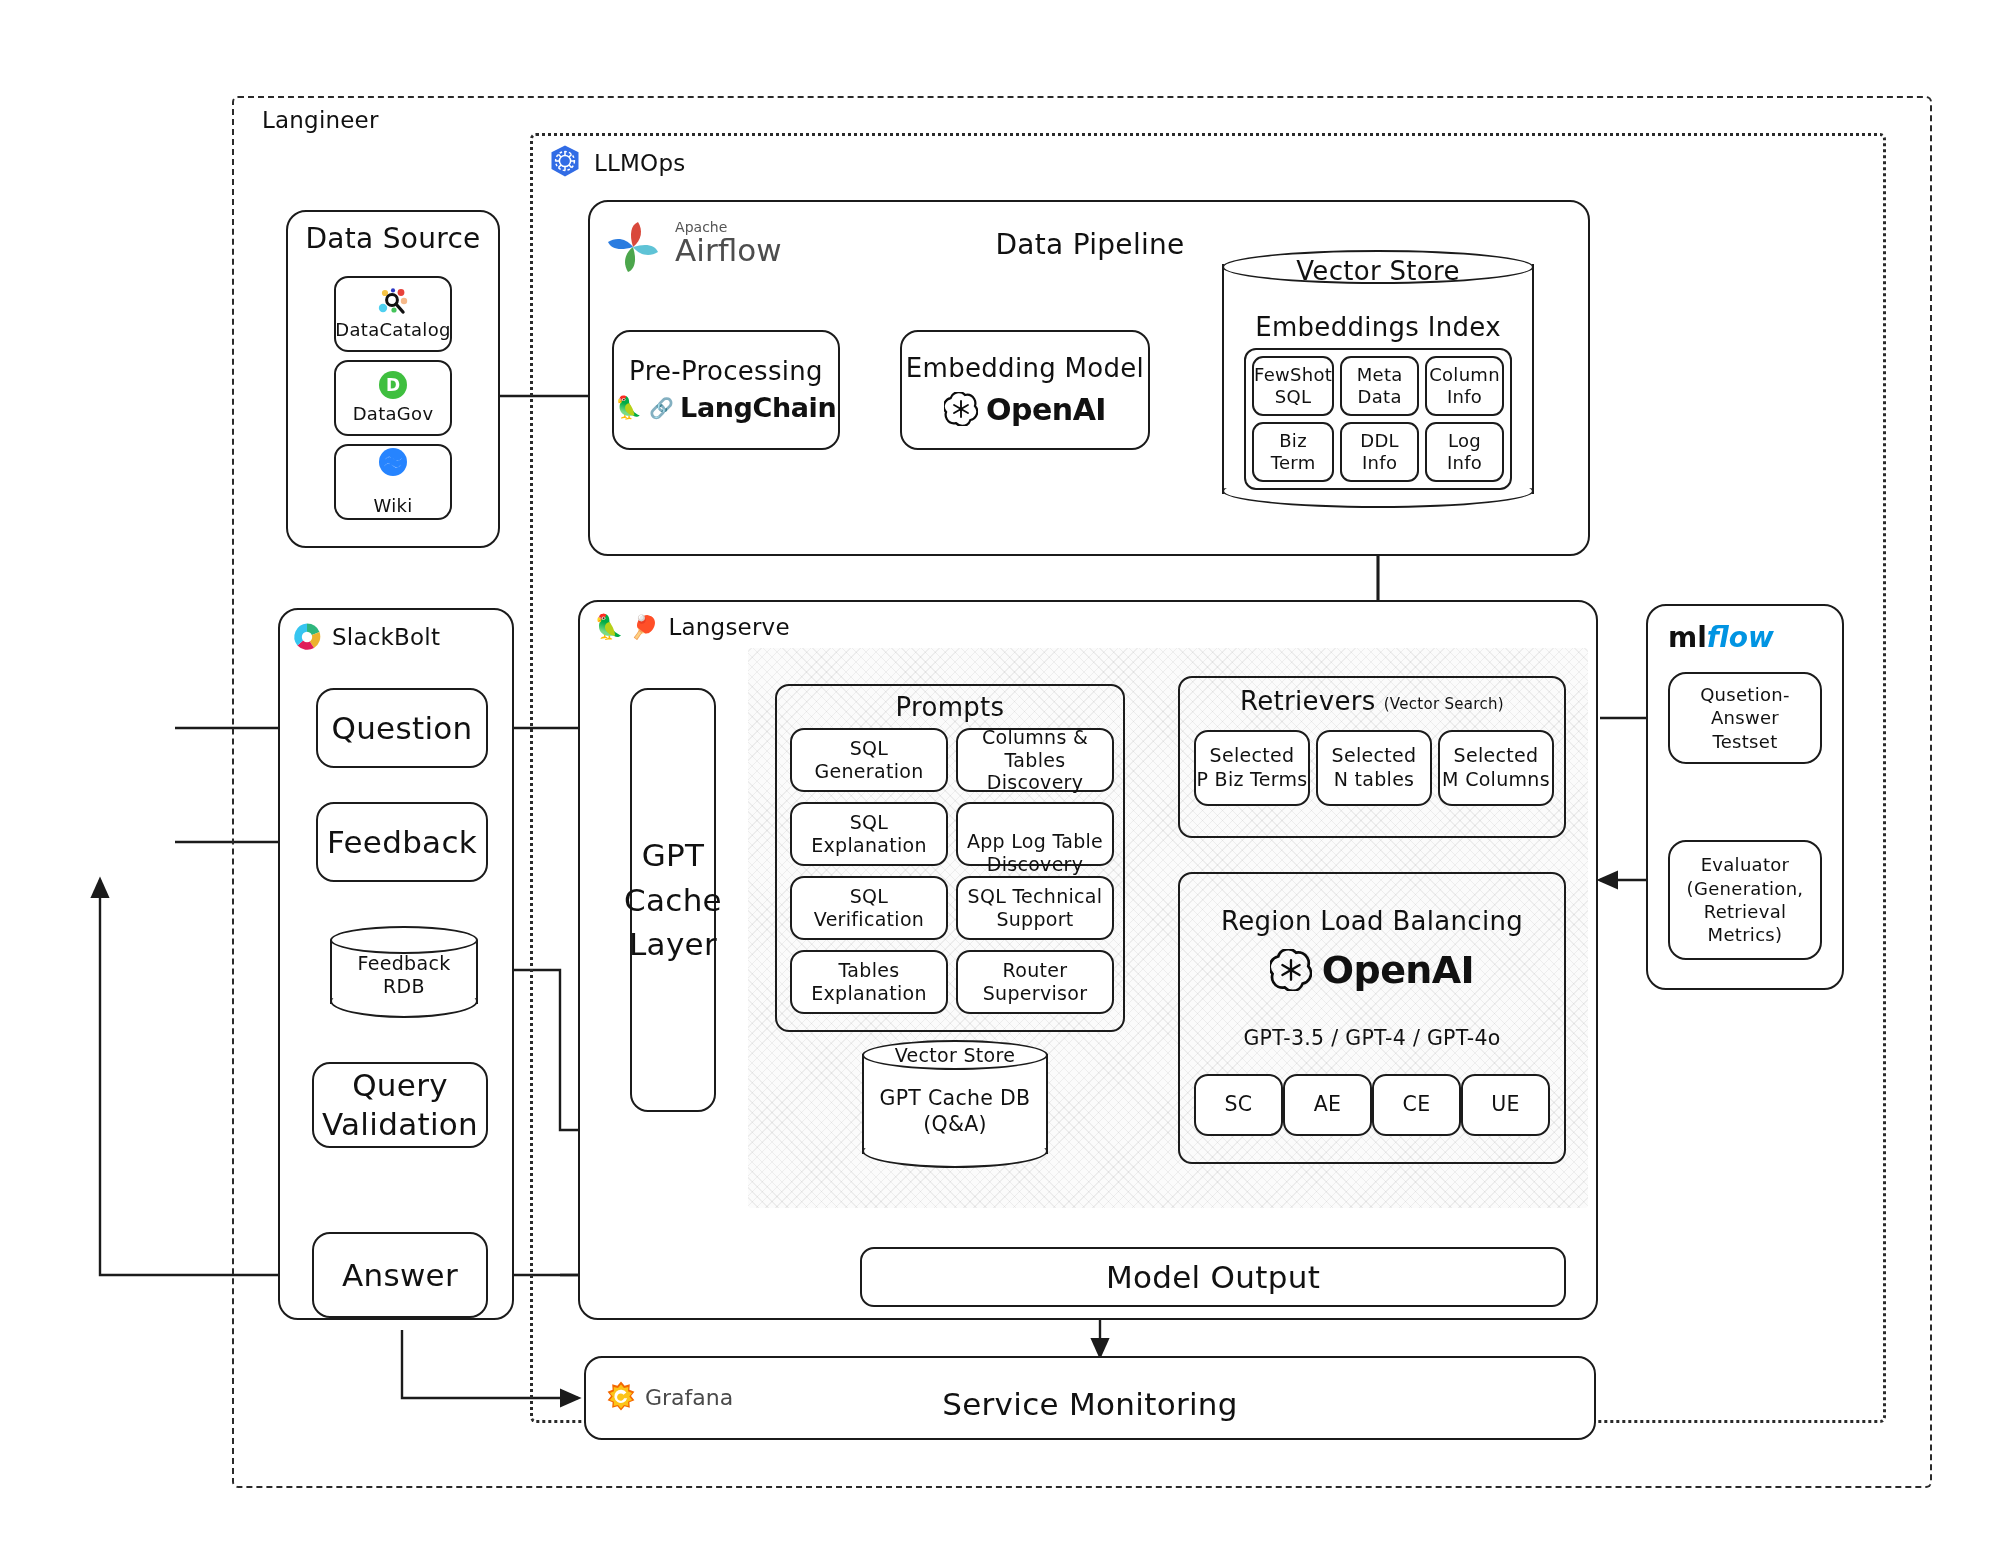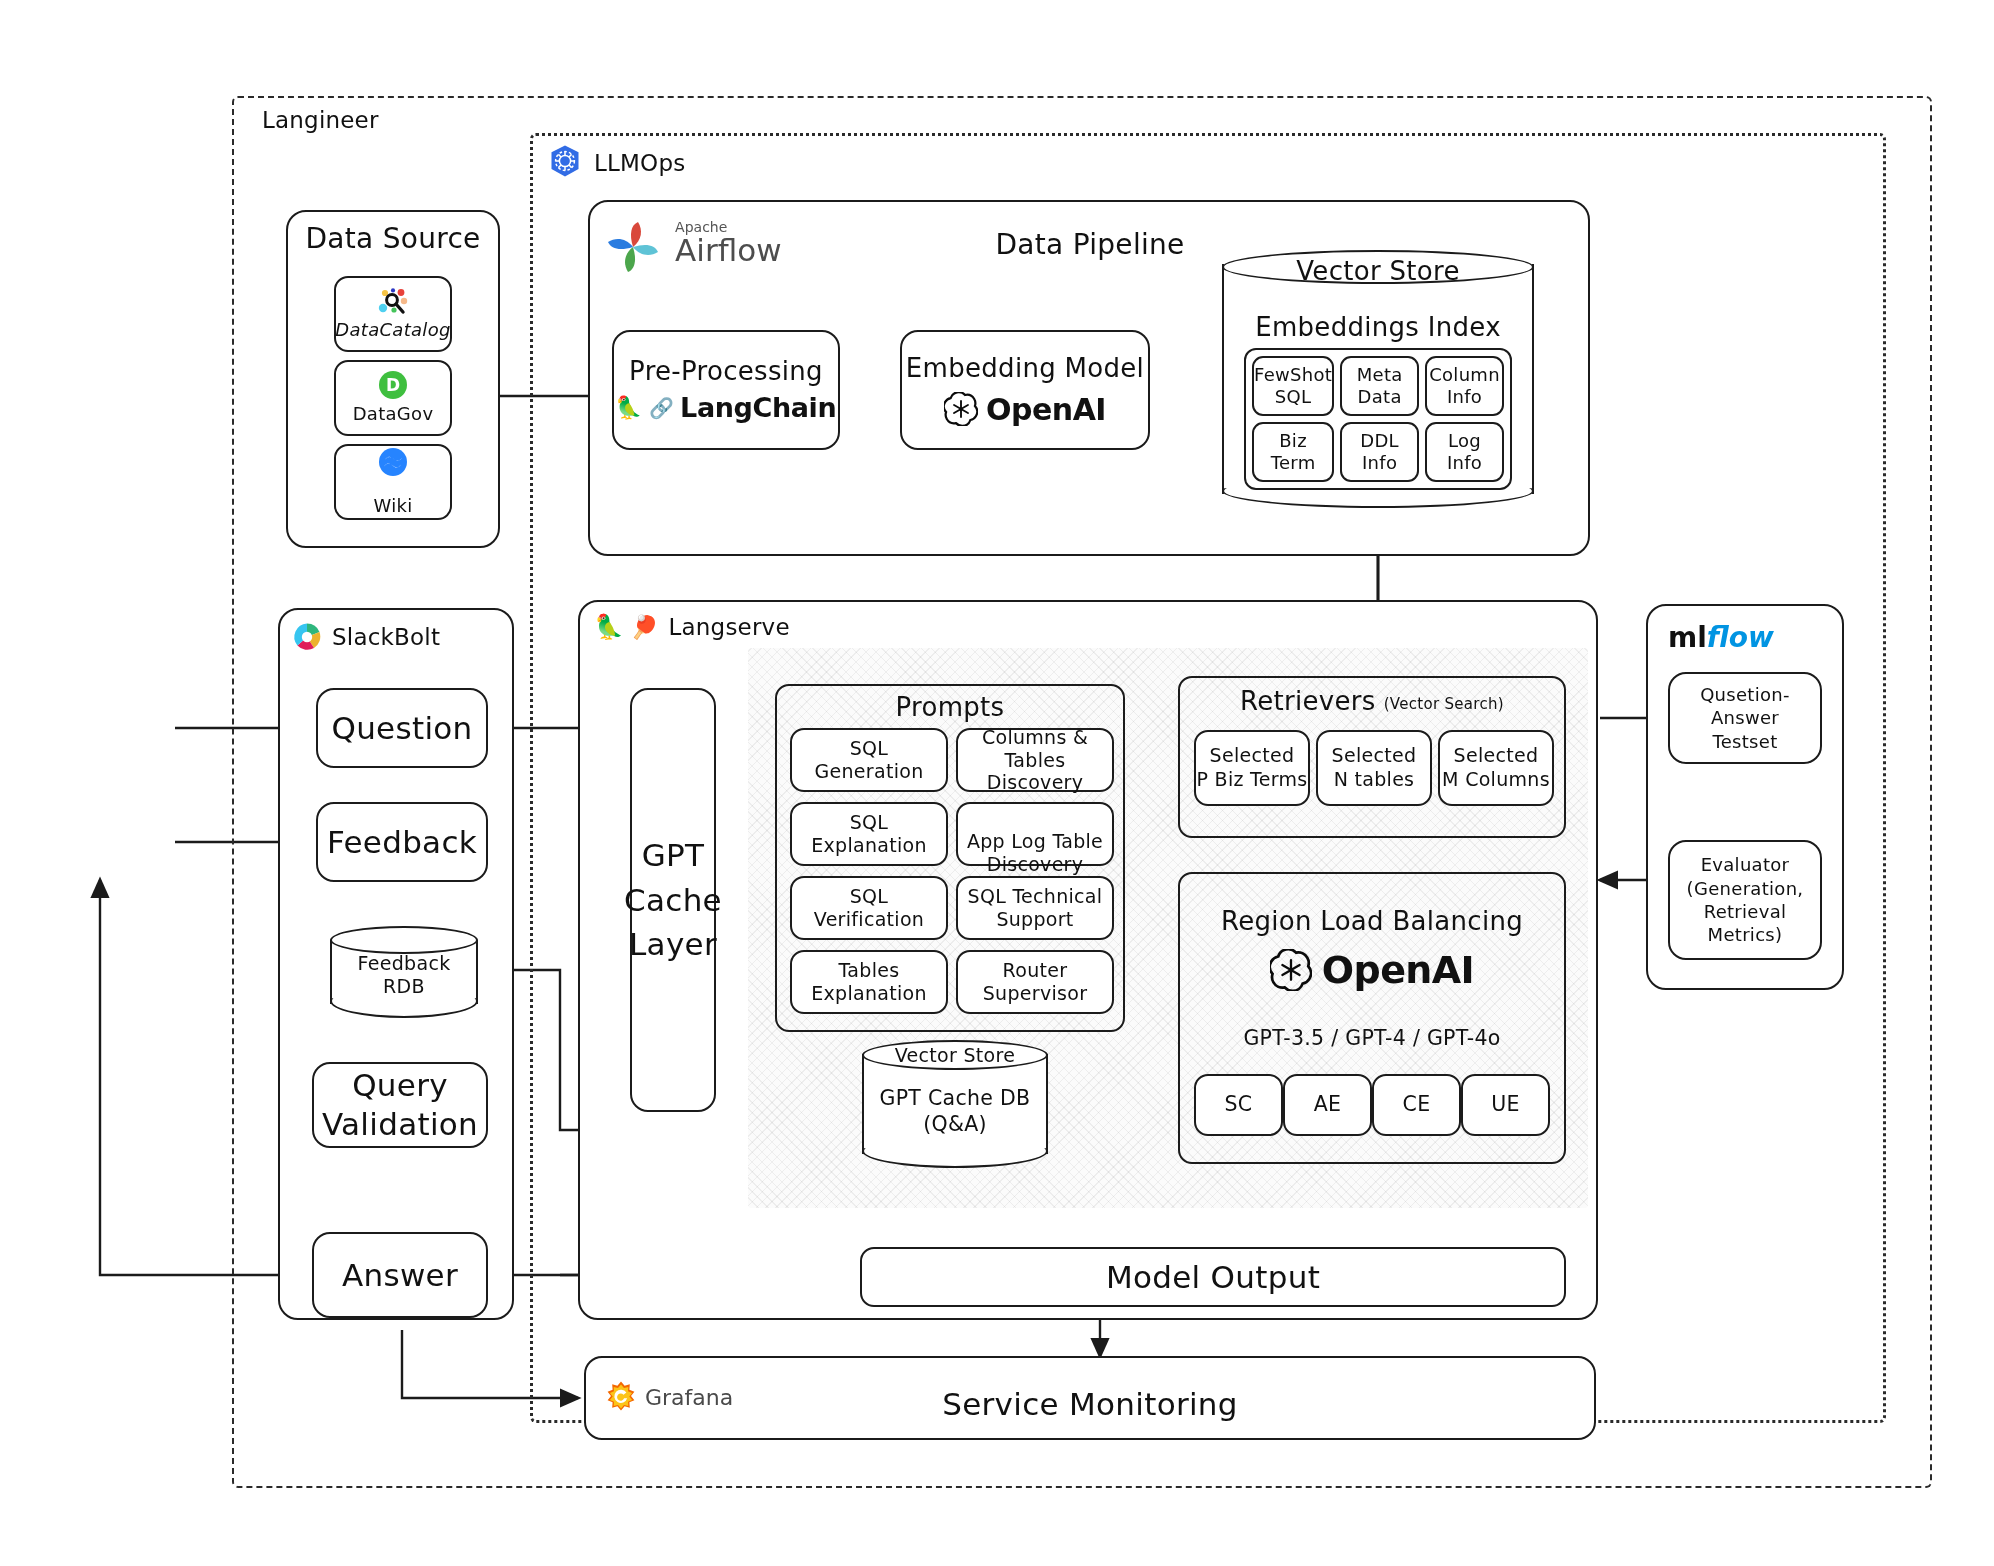--- a/index.html
+++ b/index.html
@@ -165,21 +165,21 @@
                    M10.4,10.4 L13,13 M21,21 L23.6,23.6 M23.6,10.4 L21,13 M13,21 L10.4,23.6"></path>
         </g>
       </svg>
     </span>
     <span class="grp-label">LLMOps</span>
   </div>
 
   <div class="abs rbox" style="left:286px;top:210px;width:214px;height:338px;border-radius:20px;"></div>
   <div class="abs hand t22" style="left:286px;top:222px;width:214px;text-align:center;">Data Source</div>
 
-  <div class="abs rbox tight" style="left:334px;top:276px;width:118px;height:76px;flex-direction:column;gap:2px;font-style:italic;">
+  <div class="abs rbox tight" style="left:334px;top:276px;width:118px;height:76px;flex-direction:column;gap:2px;">
     <span style="line-height:0;">
       <svg width="36" height="30" viewBox="0 0 36 30">
         <circle cx="10" cy="6" r="3.1" fill="#F6C445"></circle>
         <circle cx="18" cy="3.4" r="2.1" fill="#2B37C4"></circle>
         <circle cx="26" cy="5.5" r="3.4" fill="#E8413A"></circle>
         <circle cx="8" cy="21" r="4.2" fill="#4FD0F0"></circle>
         <circle cx="19" cy="23" r="2.6" fill="#45C45B"></circle>
         <circle cx="29" cy="14" r="3.2" fill="#F6B98A"></circle>
         <circle cx="17" cy="13" r="5.4" fill="none" stroke="#111" stroke-width="3"></circle>
         <path d="M21,17 L28,25" stroke="#111" stroke-width="3.4" stroke-linecap="round"></path>

